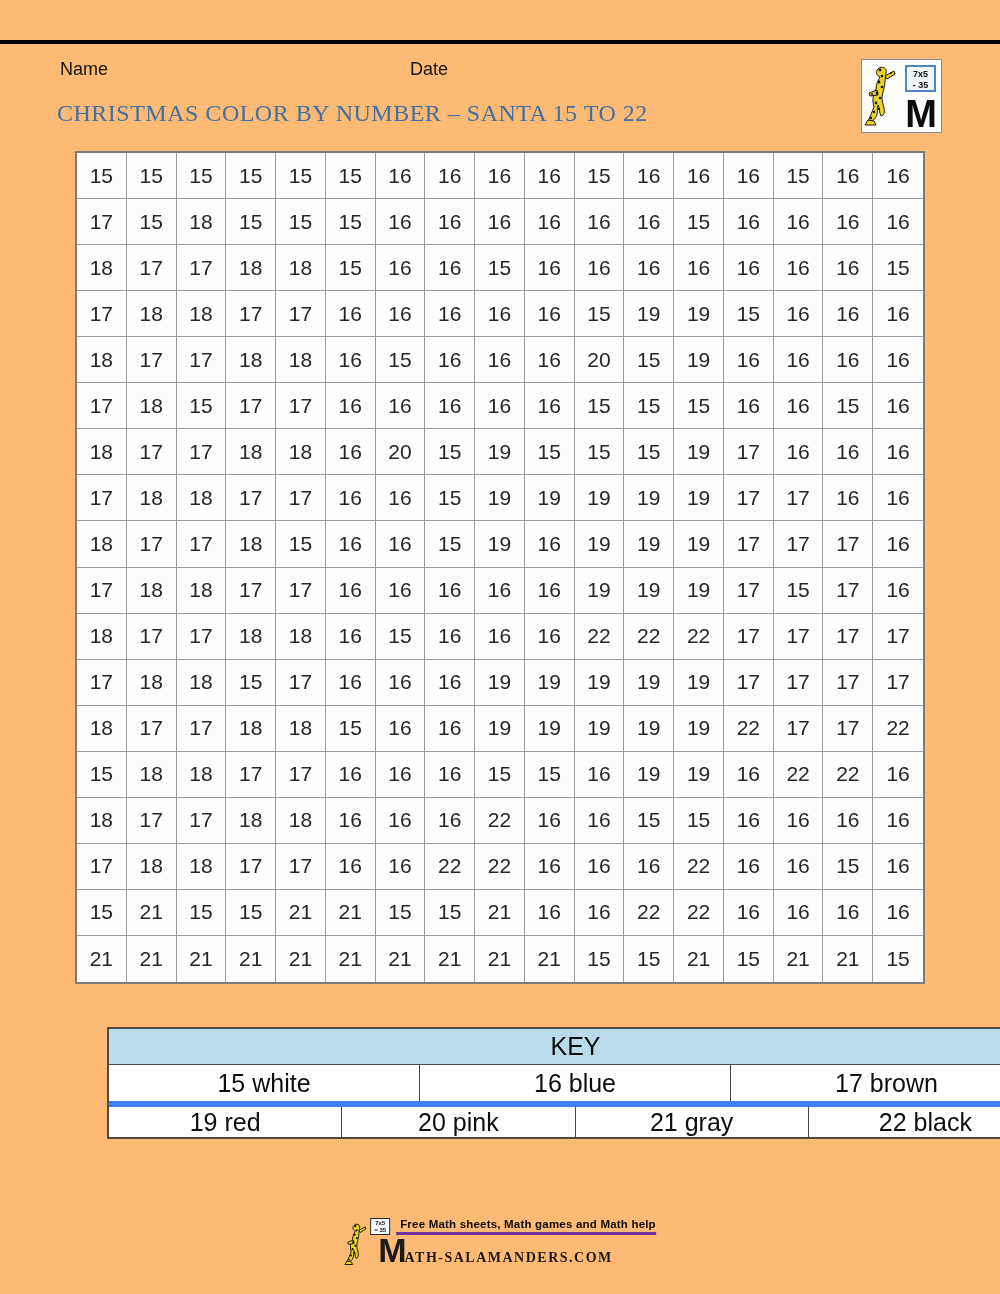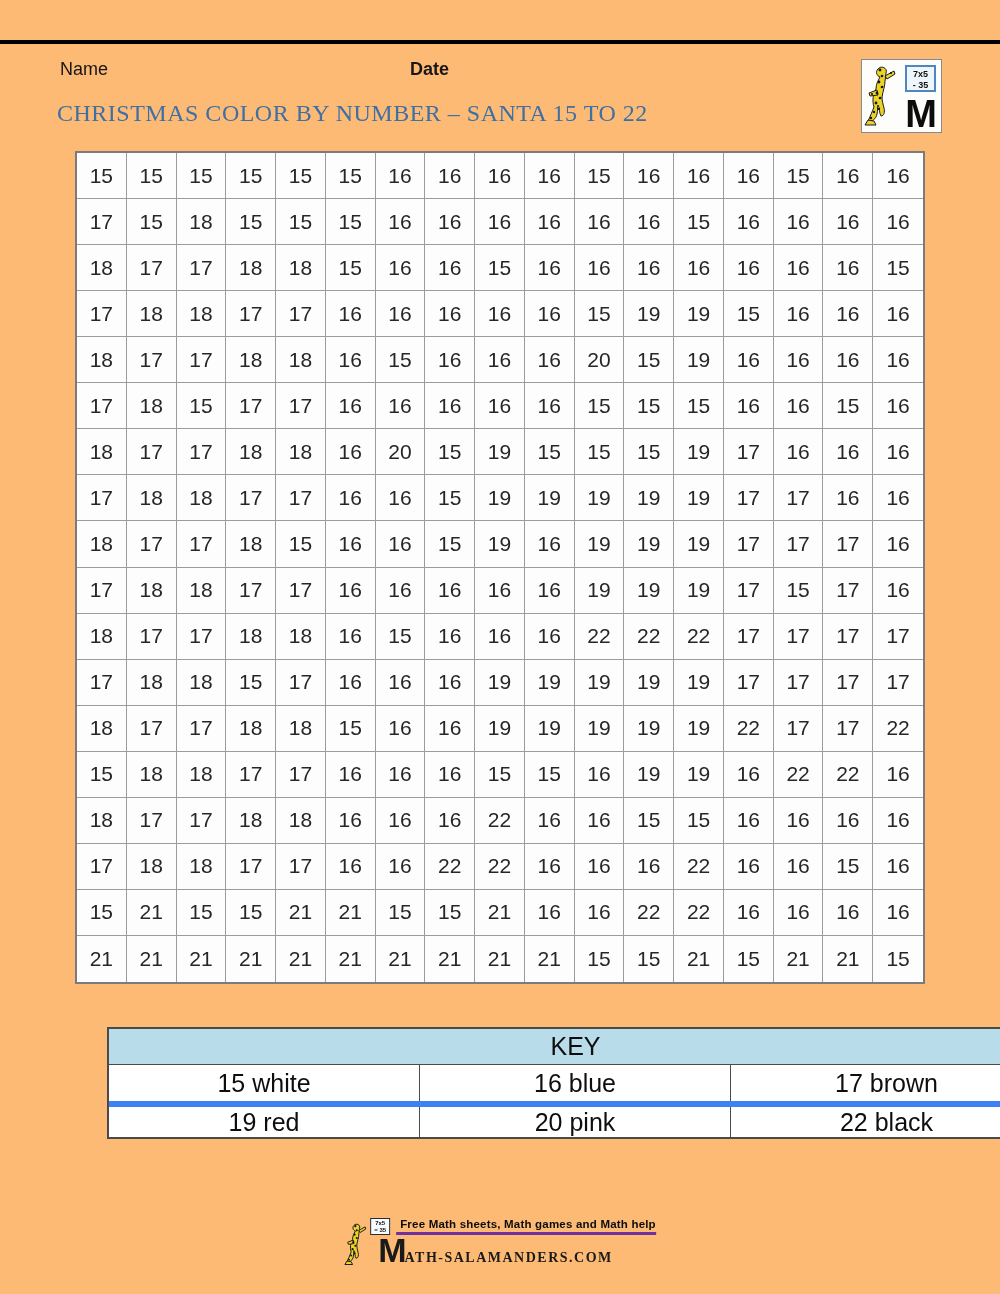--- a/index.html
+++ b/index.html
@@ -22,21 +22,21 @@
     border-top: 3px solid #000;
     border-bottom: 1px solid #000;
   }
 
   .name-label {
     position: absolute; left: 60px; top: 59px;
     font-size: 18px; color: #161616;
   }
   .date-label {
     position: absolute; left: 410px; top: 59px;
-    font-size: 18px; color: #161616; font-weight: bold;
+    font-size: 18px; color: #161616;
   }
 
   
   .corner-logo {
     position: absolute; left: 861px; top: 59px;
     width: 81px; height: 74px;
     border: 1px solid #8a8a8a;
     background: #fdfdfb;
   }
   .corner-logo .sala { position: absolute; left: 2px; top: 4px; }
@@ -497,20 +497,21 @@
     <div class="key-header">KEY</div>
     <div id="key-body">
         <div class="key-row">
           <div class="key-cell">15 white</div>
           <div class="key-cell">16 blue</div>
           <div class="key-cell">17 brown</div>
         </div>
         <div class="key-row">
           <div class="key-cell">19 red</div>
           <div class="key-cell">20 pink</div>
+          <div class="key-cell">21 gray</div>
           <div class="key-cell">22 black</div>
         </div>
       </div>
   </div>
 
   <div class="footer-brand">
     <div class="footer-art">
       <svg class="sala" width="28" height="46" viewBox="0 0 40 66">
         <g stroke="#1a1a1a" stroke-width="1.4" fill="#ecd427">
           <path d="M22 9 C24 4 17 1 14 5 C11 8 13 12 16 13 C14 17 12 20 12 25 C9 30 8 37 10 43 C8 48 6 53 4 57 C8 58 12 55 13 50 C14 46 13 44 14 41 C16 44 15 49 17 52 C20 52 21 48 20 44 C19 40 18 37 18 33 C19 27 21 22 21 17 Z"></path>

